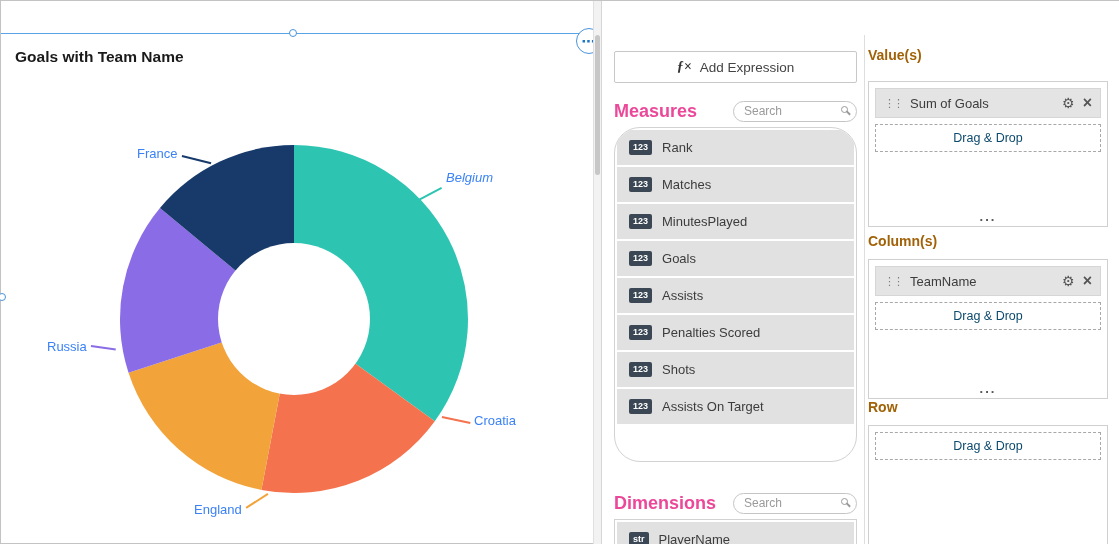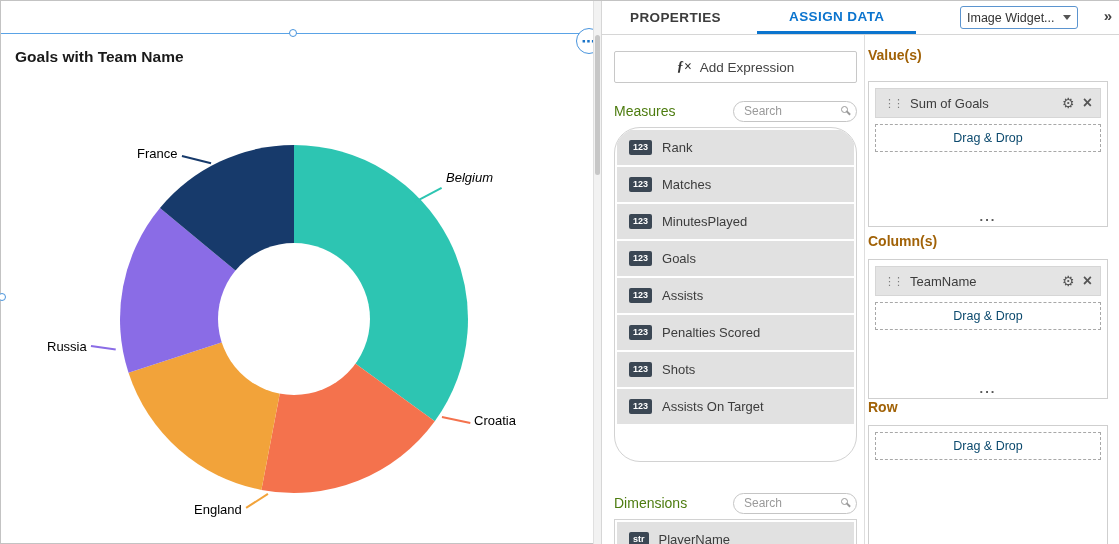--- a/index.html
+++ b/index.html
@@ -10,21 +10,21 @@
   
   .canvas{position:absolute;left:0;top:0;width:592px;height:542px;background:#fff;}
   .sel-line{position:absolute;left:0;top:32px;width:592px;height:0;border-top:1px solid #5aa3e6;}
   .handle{position:absolute;width:8px;height:8px;border-radius:50%;background:#fff;border:1.5px solid #4a95dd;box-sizing:border-box;}
   .widget-menu{position:absolute;left:575px;top:27px;width:26px;height:26px;border-radius:50%;
       background:#fff;border:1.5px solid #4a95dd;box-sizing:border-box;display:flex;align-items:center;justify-content:center;
       color:#1b74c8;font-size:14px;font-weight:bold;letter-spacing:1px;}
   .widget-title{position:absolute;left:14px;top:47px;font-size:15.5px;font-weight:bold;color:#1a1a1a;}
   .chart-area{position:absolute;left:0;top:32px;width:592px;height:510px;}
   .donut-svg{position:absolute;left:115px;top:108px;width:356px;height:356px;}
-  .pie-label{position:absolute;font-size:13px;color:#000000;white-space:nowrap;}
+  .pie-label{position:absolute;font-size:13px;color:#3b82f6;white-space:nowrap;}
   .pie-line{position:absolute;height:1.5px;background:var(--segcolor,#999);transform-origin:left center;}
 
   
   .vscroll{position:absolute;left:592px;top:0;width:8px;height:544px;background:#f2f2f2;border-left:1px solid #e0e0e0;box-sizing:border-box;}
   .vscroll .thumb{position:absolute;left:1px;top:34px;width:5px;height:140px;background:#c7c7c7;border-radius:3px;}
 
   
   .panel{position:absolute;left:600px;top:0;width:519px;height:544px;background:#fff;border-left:1px solid #d6d6d6;box-sizing:border-box;}
   .panel-header{position:absolute;left:0;top:0;width:100%;height:34px;border-bottom:1px solid #d6d6d6;box-sizing:border-box;display:flex;align-items:stretch;}
   .tab{display:flex;align-items:center;font-size:13.5px;font-weight:bold;letter-spacing:.4px;cursor:pointer;box-sizing:border-box;}
@@ -36,21 +36,21 @@
   .chev{width:0;height:0;border-left:4px solid transparent;border-right:4px solid transparent;border-top:5px solid #555;margin-left:4px;}
   .collapse{position:absolute;right:8px;top:6px;font-size:15px;font-weight:bold;color:#444;cursor:pointer;}
 
   
   .mid-col{position:absolute;left:12px;top:34px;width:243px;height:510px;}
   .col-divider{position:absolute;left:262px;top:34px;bottom:0;width:0;border-left:1px solid #dedede;}
   .add-expr{margin-top:16px;height:32px;border:1px solid #c8c8c8;border-radius:2px;background:#fff;
       display:flex;align-items:center;justify-content:center;gap:8px;font-size:13.5px;color:#444;cursor:pointer;box-sizing:border-box;}
   .fx{font-family:"Liberation Serif","DejaVu Serif",serif;font-style:italic;font-weight:bold;font-size:14px;color:#333;}
   .sec-row{margin-top:17px;height:22px;display:flex;align-items:center;justify-content:space-between;}
-  .sec-title{font-size:14px;font-weight:normal;color:#4d7c0f;}
+  .sec-title{font-size:18px;font-weight:bold;color:#ec4899;}
   .search-wrap{position:relative;width:124px;height:21px;}
   .search-wrap input{width:100%;height:100%;border:1px solid #c5c5c5;border-radius:11px;box-sizing:border-box;
       padding:0 24px 0 10px;font-size:12px;color:#333;outline:none;font-family:inherit;}
   .search-wrap input::placeholder{color:#9a9a9a;}
   .mag{position:absolute;right:9px;top:5px;width:7px;height:7px;border:1.5px solid #9a9a9a;border-radius:50%;box-sizing:border-box;}
   .mag::after{content:'';position:absolute;width:5px;height:1.5px;background:#9a9a9a;transform:rotate(45deg);right:-4px;bottom:-2px;}
   .field-list{margin-top:5px;border:1px solid #d2d2d2;background:#fff;padding:2px;box-sizing:border-box;}
   .measures-list{height:335px;overflow:hidden;border-radius:26px;}
   .dims-list{height:62px;overflow:hidden;}
   .f-item{height:35px;margin-bottom:2px;background:#e1e1e1;display:flex;align-items:center;padding-left:12px;gap:10px;cursor:grab;}
@@ -118,29 +118,20 @@
       <div class="pie-line" style="left: 90px; top: 312px; width: 25px; transform: rotate(8deg); --segcolor: #8a6ce6;"></div>
     </div>
   </div>
 
   <div class="vscroll">
     <div class="thumb"></div>
   </div>
 
   <div class="panel">
 
-    <div class="panel-header">
-      <div class="tab tab-props">PROPERTIES</div>
-      <div class="tab tab-assign">ASSIGN DATA</div>
-      <div class="widget-select">
-        <span class="val">Image Widget...</span>
-        <span class="chev"></span>
-      </div>
-      <div class="collapse">»</div>
-    </div>
 
     <div class="mid-col">
       <div class="add-expr">
         <span class="fx">ƒ×</span>
         <span>Add Expression</span>
       </div>
 
       <div class="sec-row">
         <span class="sec-title">Measures</span>
         <span class="search-wrap">

